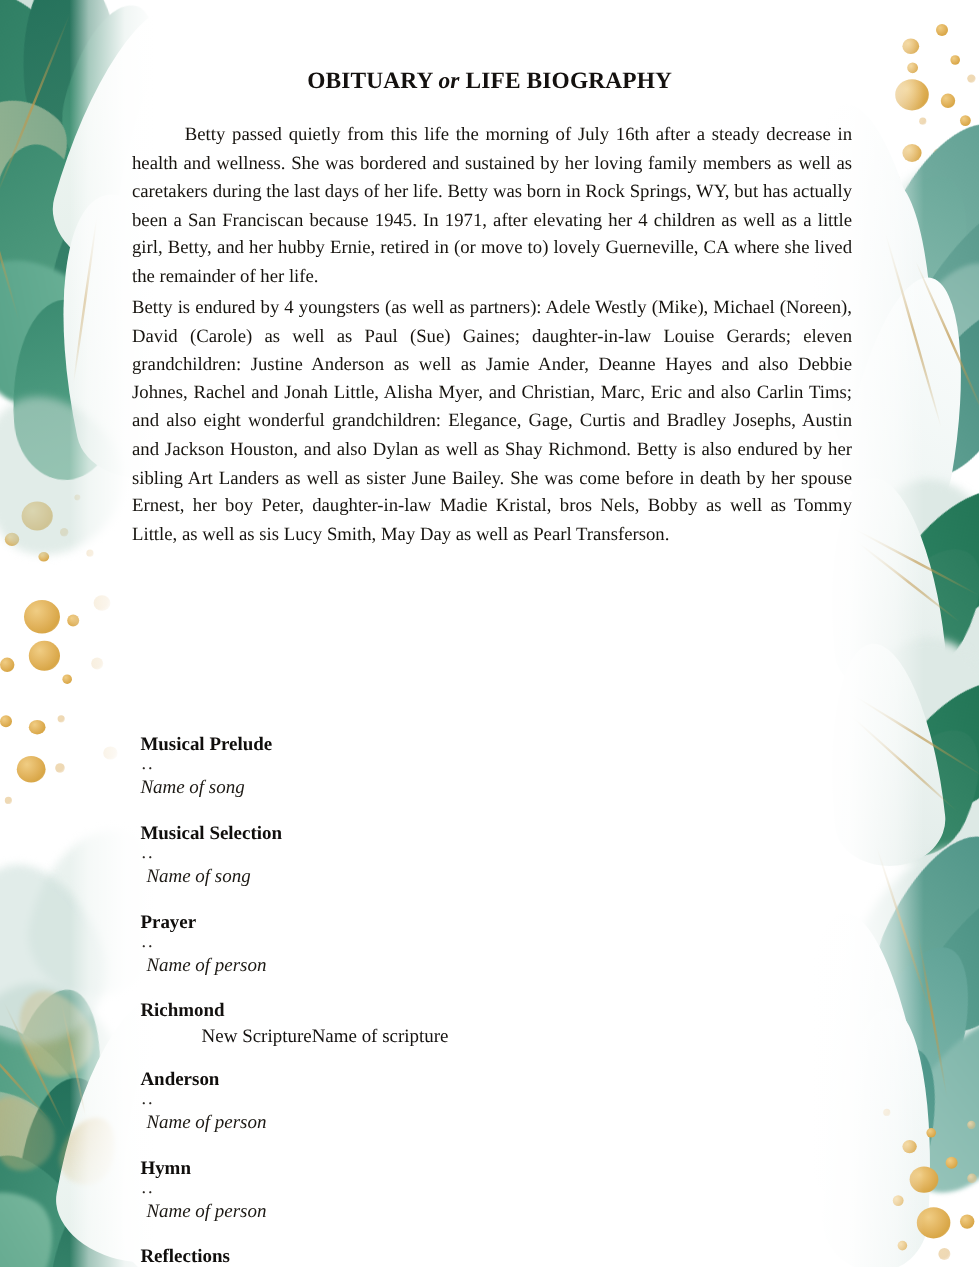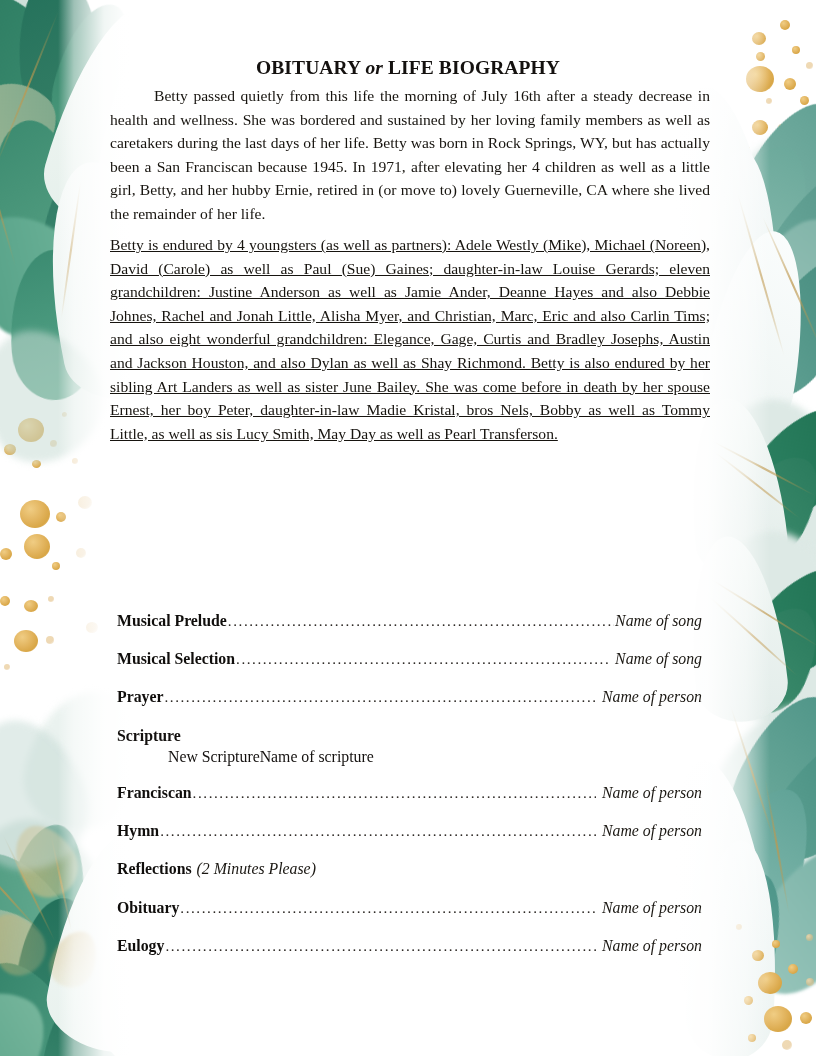--- a/index.html
+++ b/index.html
@@ -113,42 +113,43 @@
     position: absolute;
     left: 110px;
     width: 600px;
     font-size: 15.6px;
     line-height: 23.6px;
     text-align: justify;
     text-justify: inter-word;
     color: #17140f;
   }
 
-  #obit-para-1 { top: 84px; }
+  #obit-para-1 { top: 101px; }
   #obit-para-1 .indent { display: inline-block; width: 44px; }
-  #obit-para-2 { top: 233px; text-decoration: underline; }
+  #obit-para-2 { top: 245px; }
 
   #order-title { top: 573px; font-size: 19px; }
 
   
   .service-list {
     position: absolute;
     left: 117px;
     top: 611px;
     width: 585px;
   }
 
   .service-row {
     display: flex;
-    align-items: flex-end;
+    align-items: flex-start;
     width: 100%;
     font-size: 15.8px;
     line-height: 20px;
     margin-bottom: 18.2px;
     white-space: nowrap;
+    flex-direction: column;
   }
 
   .service-row .label {
     font-weight: bold;
     color: #100e0c;
     flex: 0 0 auto;
   }
 
   .service-row .note {
     font-style: italic;
@@ -390,30 +391,30 @@
         <span class="value gap">Name of song</span>
       </div>
 
       <div class="service-row">
         <span class="label">Prayer</span>
         <span class="leader"></span>
         <span class="value gap">Name of person</span>
       </div>
 
       <div class="scripture-group">
-        <div class="scripture-head">Scripture</div>
+        <div class="scripture-head">Richmond</div>
         <div class="sub-row">
           <span class="label">New Scripture</span>
           <span class="leader"></span>
           <span class="value">Name of scripture</span>
         </div>
       </div>
 
       <div class="service-row">
-        <span class="label">Franciscan</span>
+        <span class="label">Anderson</span>
         <span class="leader"></span>
         <span class="value gap">Name of person</span>
       </div>
 
       <div class="service-row">
         <span class="label">Hymn</span>
         <span class="leader"></span>
         <span class="value gap">Name of person</span>
       </div>
 

